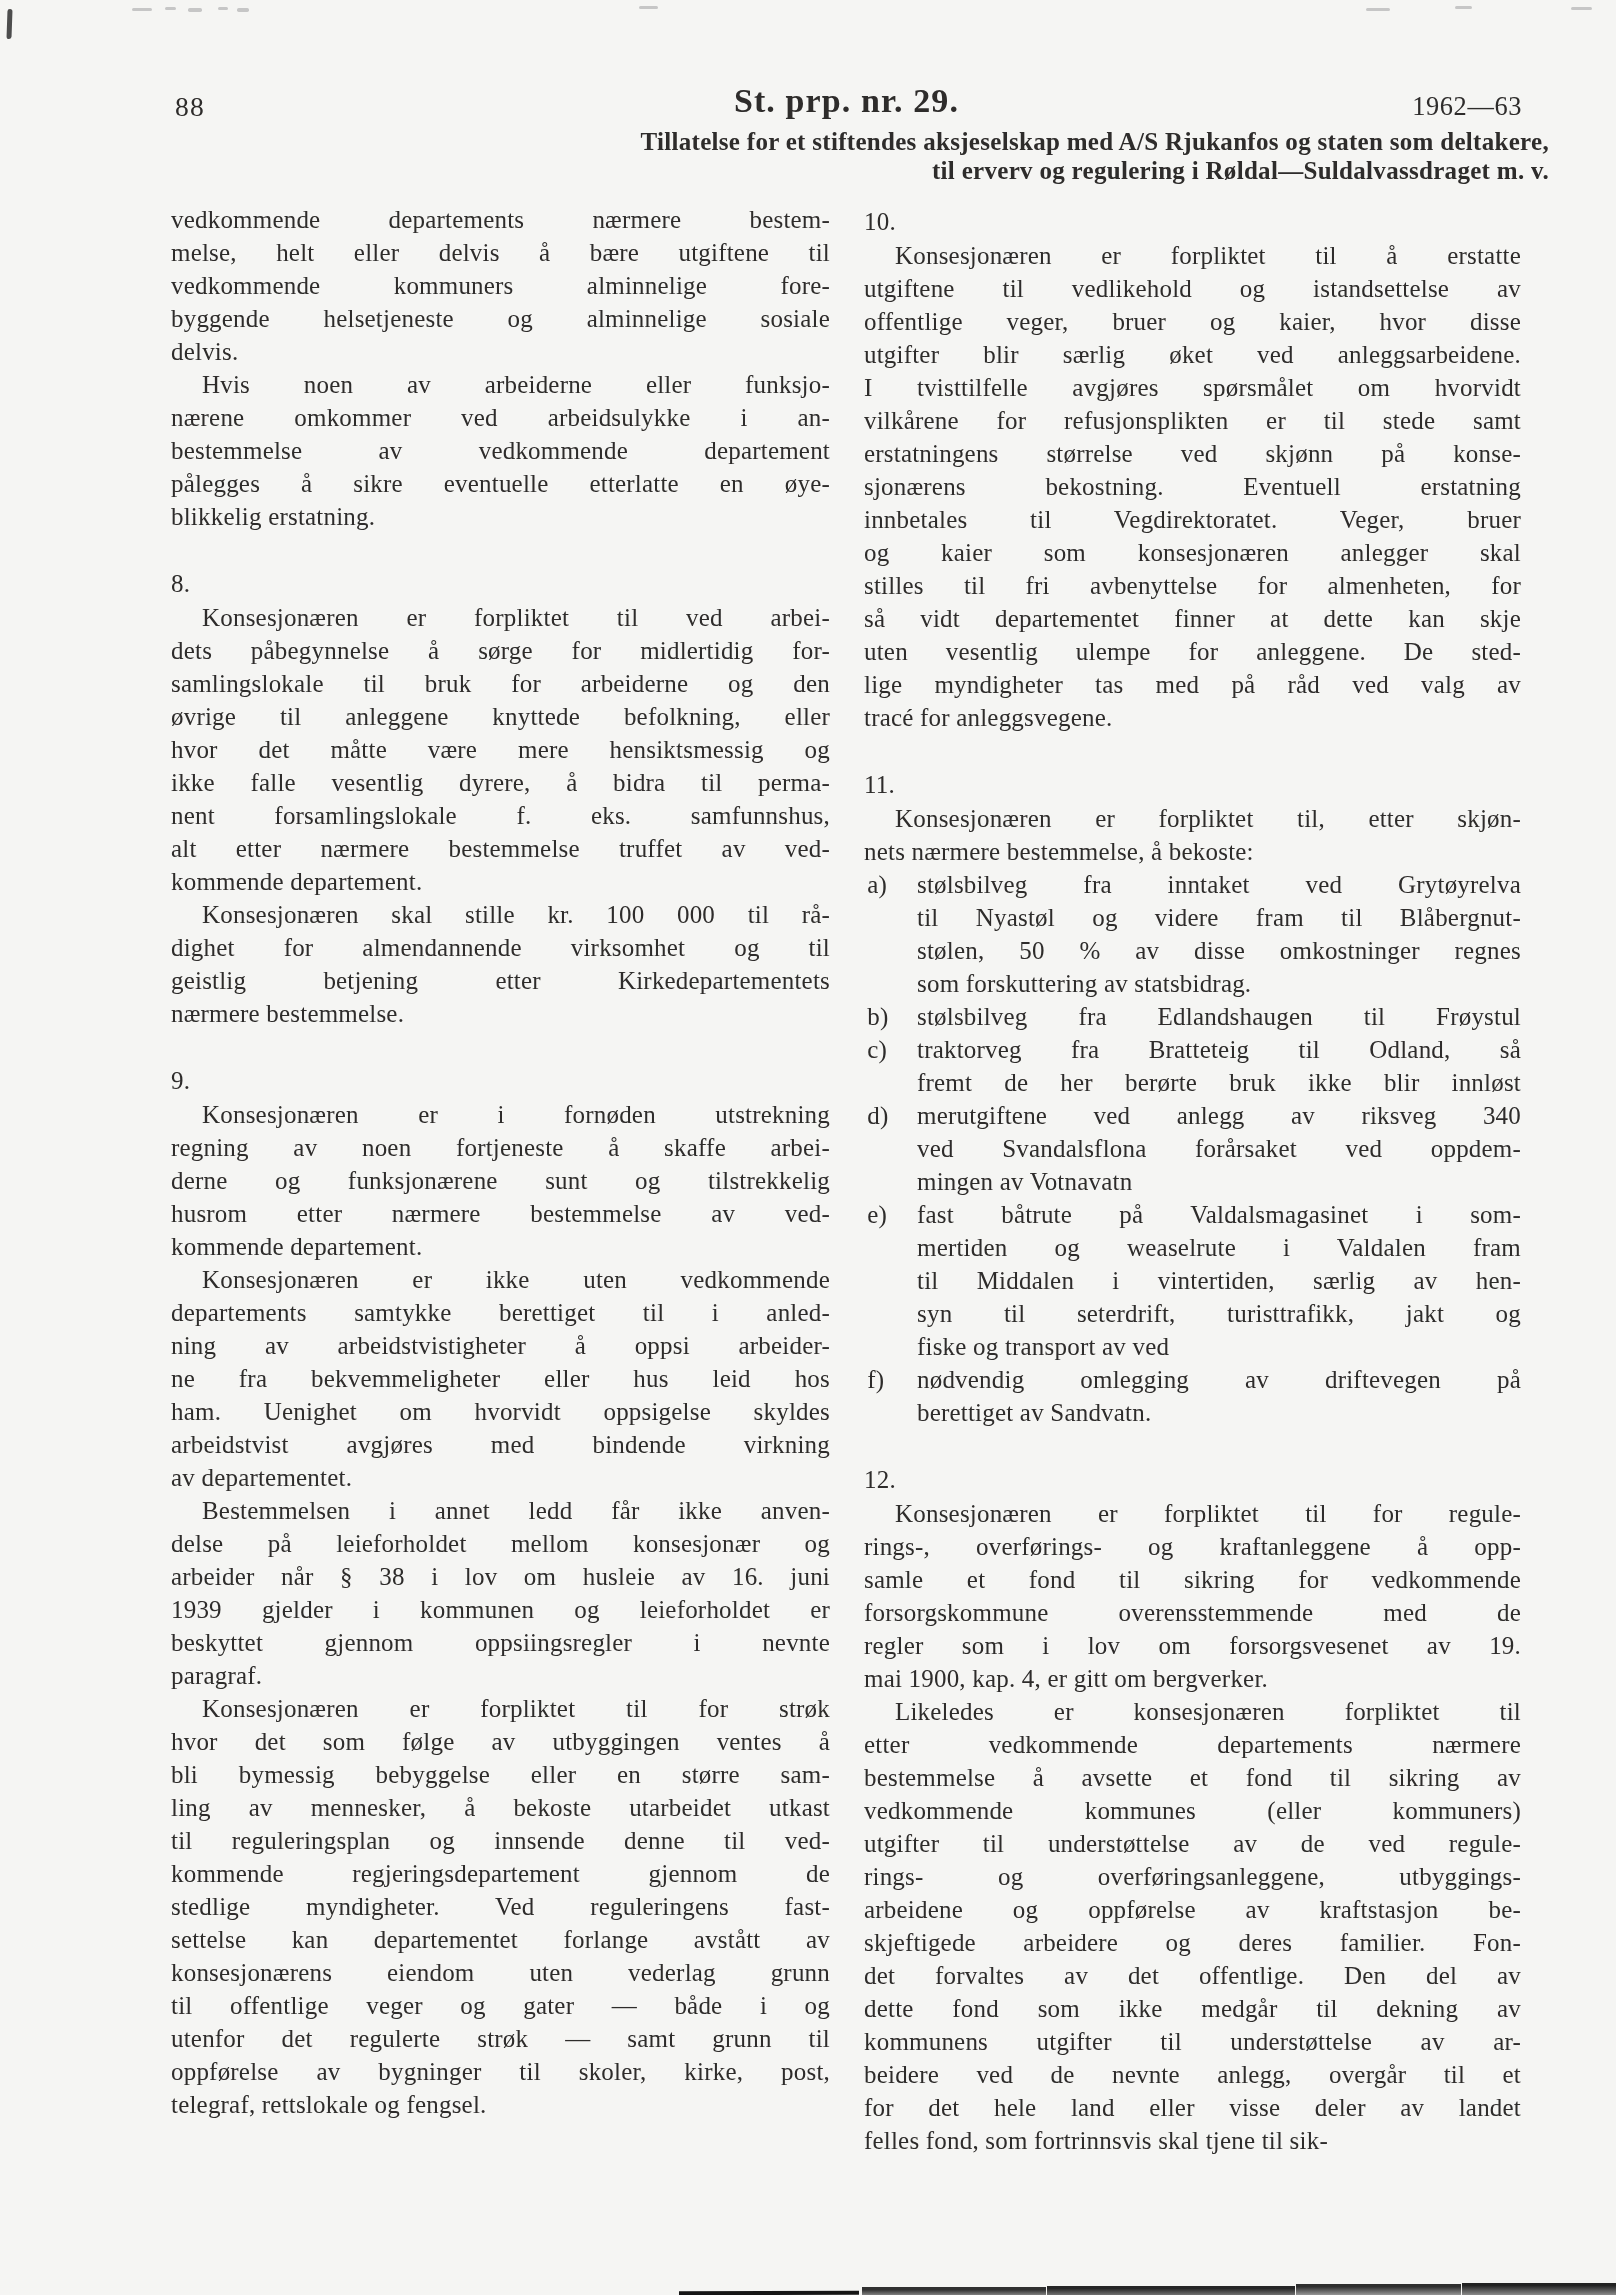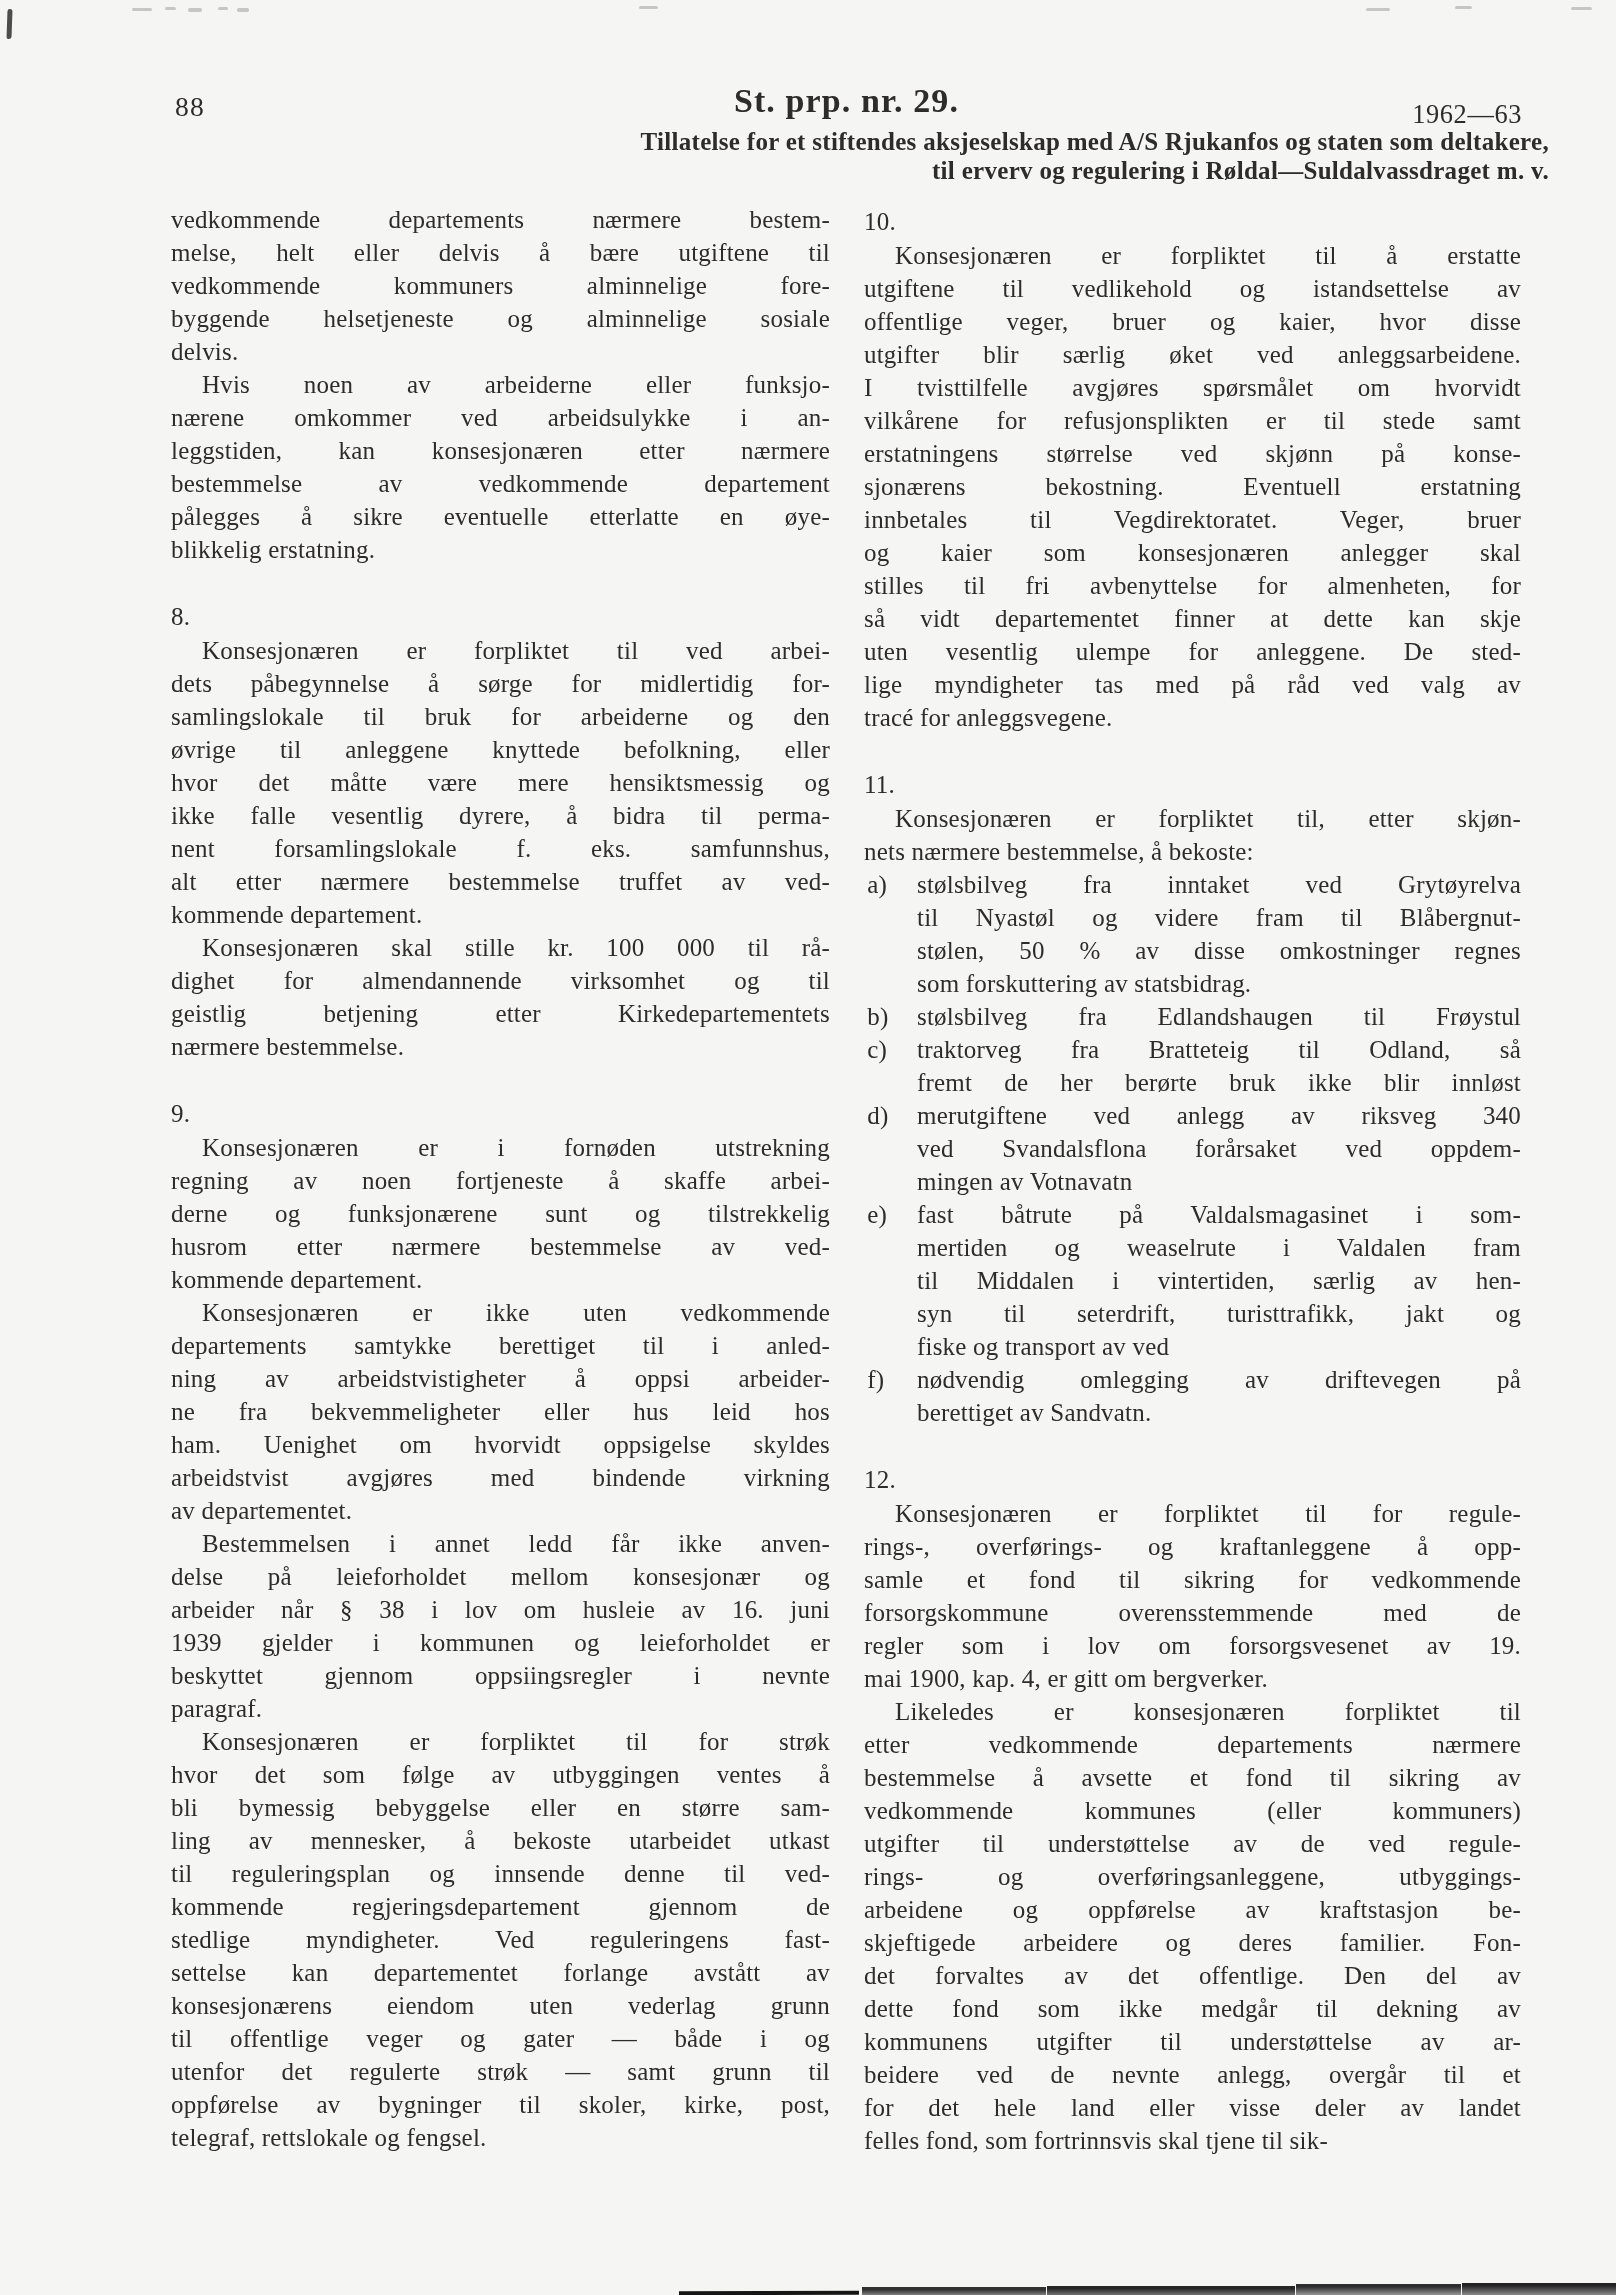--- a/index.html
+++ b/index.html
@@ -13,21 +13,21 @@
     font-family:"Liberation Serif","DejaVu Serif",serif;
     color:var(--ink);
     position:relative;overflow:hidden;
   }
   .page{position:absolute;inset:0;}
 
   
   .page-number{position:absolute;left:175px;top:91px;font-size:27.6px;letter-spacing:1.1px;}
   .doc-title{position:absolute;left:171px;width:1351px;top:82px;text-align:center;
              font-size:34px;font-weight:700;letter-spacing:1.1px;}
-  .doc-year{position:absolute;top:99px;left:1300px;width:222px;text-align:right;font-size:26.4px;letter-spacing:0.6px;}
+  .doc-year{position:absolute;top:91px;left:1300px;width:222px;text-align:right;font-size:26.4px;letter-spacing:0.6px;}
   .subtitle{position:absolute;left:143px;width:1406px;top:127px;text-align:right;
             font-size:25px;font-weight:700;line-height:29px;letter-spacing:0.3px;}
 
   
   .column{position:absolute;top:203px;font-size:25px;line-height:33px;letter-spacing:0.2px;}
   .col-left{left:171px;width:659px;}
   .col-right{left:864px;width:657px;}
 
   .para{margin:0;}
   .line{text-align:justify;text-align-last:justify;}
@@ -86,21 +86,20 @@
       <div class="para">
         <div class="line">vedkommende departements nærmere bestem-</div>
         <div class="line">melse, helt eller delvis å bære utgiftene til</div>
         <div class="line">vedkommende kommuners alminnelige fore-</div>
         <div class="line">byggende helsetjeneste og alminnelige sosiale</div>
         <div class="line lastline">delvis.</div>
       </div>
       <div class="para">
         <div class="line first-indent">Hvis noen av arbeiderne eller funksjo-</div>
         <div class="line">nærene omkommer ved arbeidsulykke i an-</div>
-        <div class="line">leggstiden, kan konsesjonæren etter nærmere</div>
         <div class="line">bestemmelse av vedkommende departement</div>
         <div class="line">pålegges å sikre eventuelle etterlatte en øye-</div>
         <div class="line lastline">blikkelig erstatning.</div>
       </div>
       <div class="heading">8.</div>
       <div class="para">
         <div class="line first-indent">Konsesjonæren er forpliktet til ved arbei-</div>
         <div class="line">dets påbegynnelse å sørge for midlertidig for-</div>
         <div class="line">samlingslokale til bruk for arbeiderne og den</div>
         <div class="line">øvrige til anleggene knyttede befolkning, eller</div>

